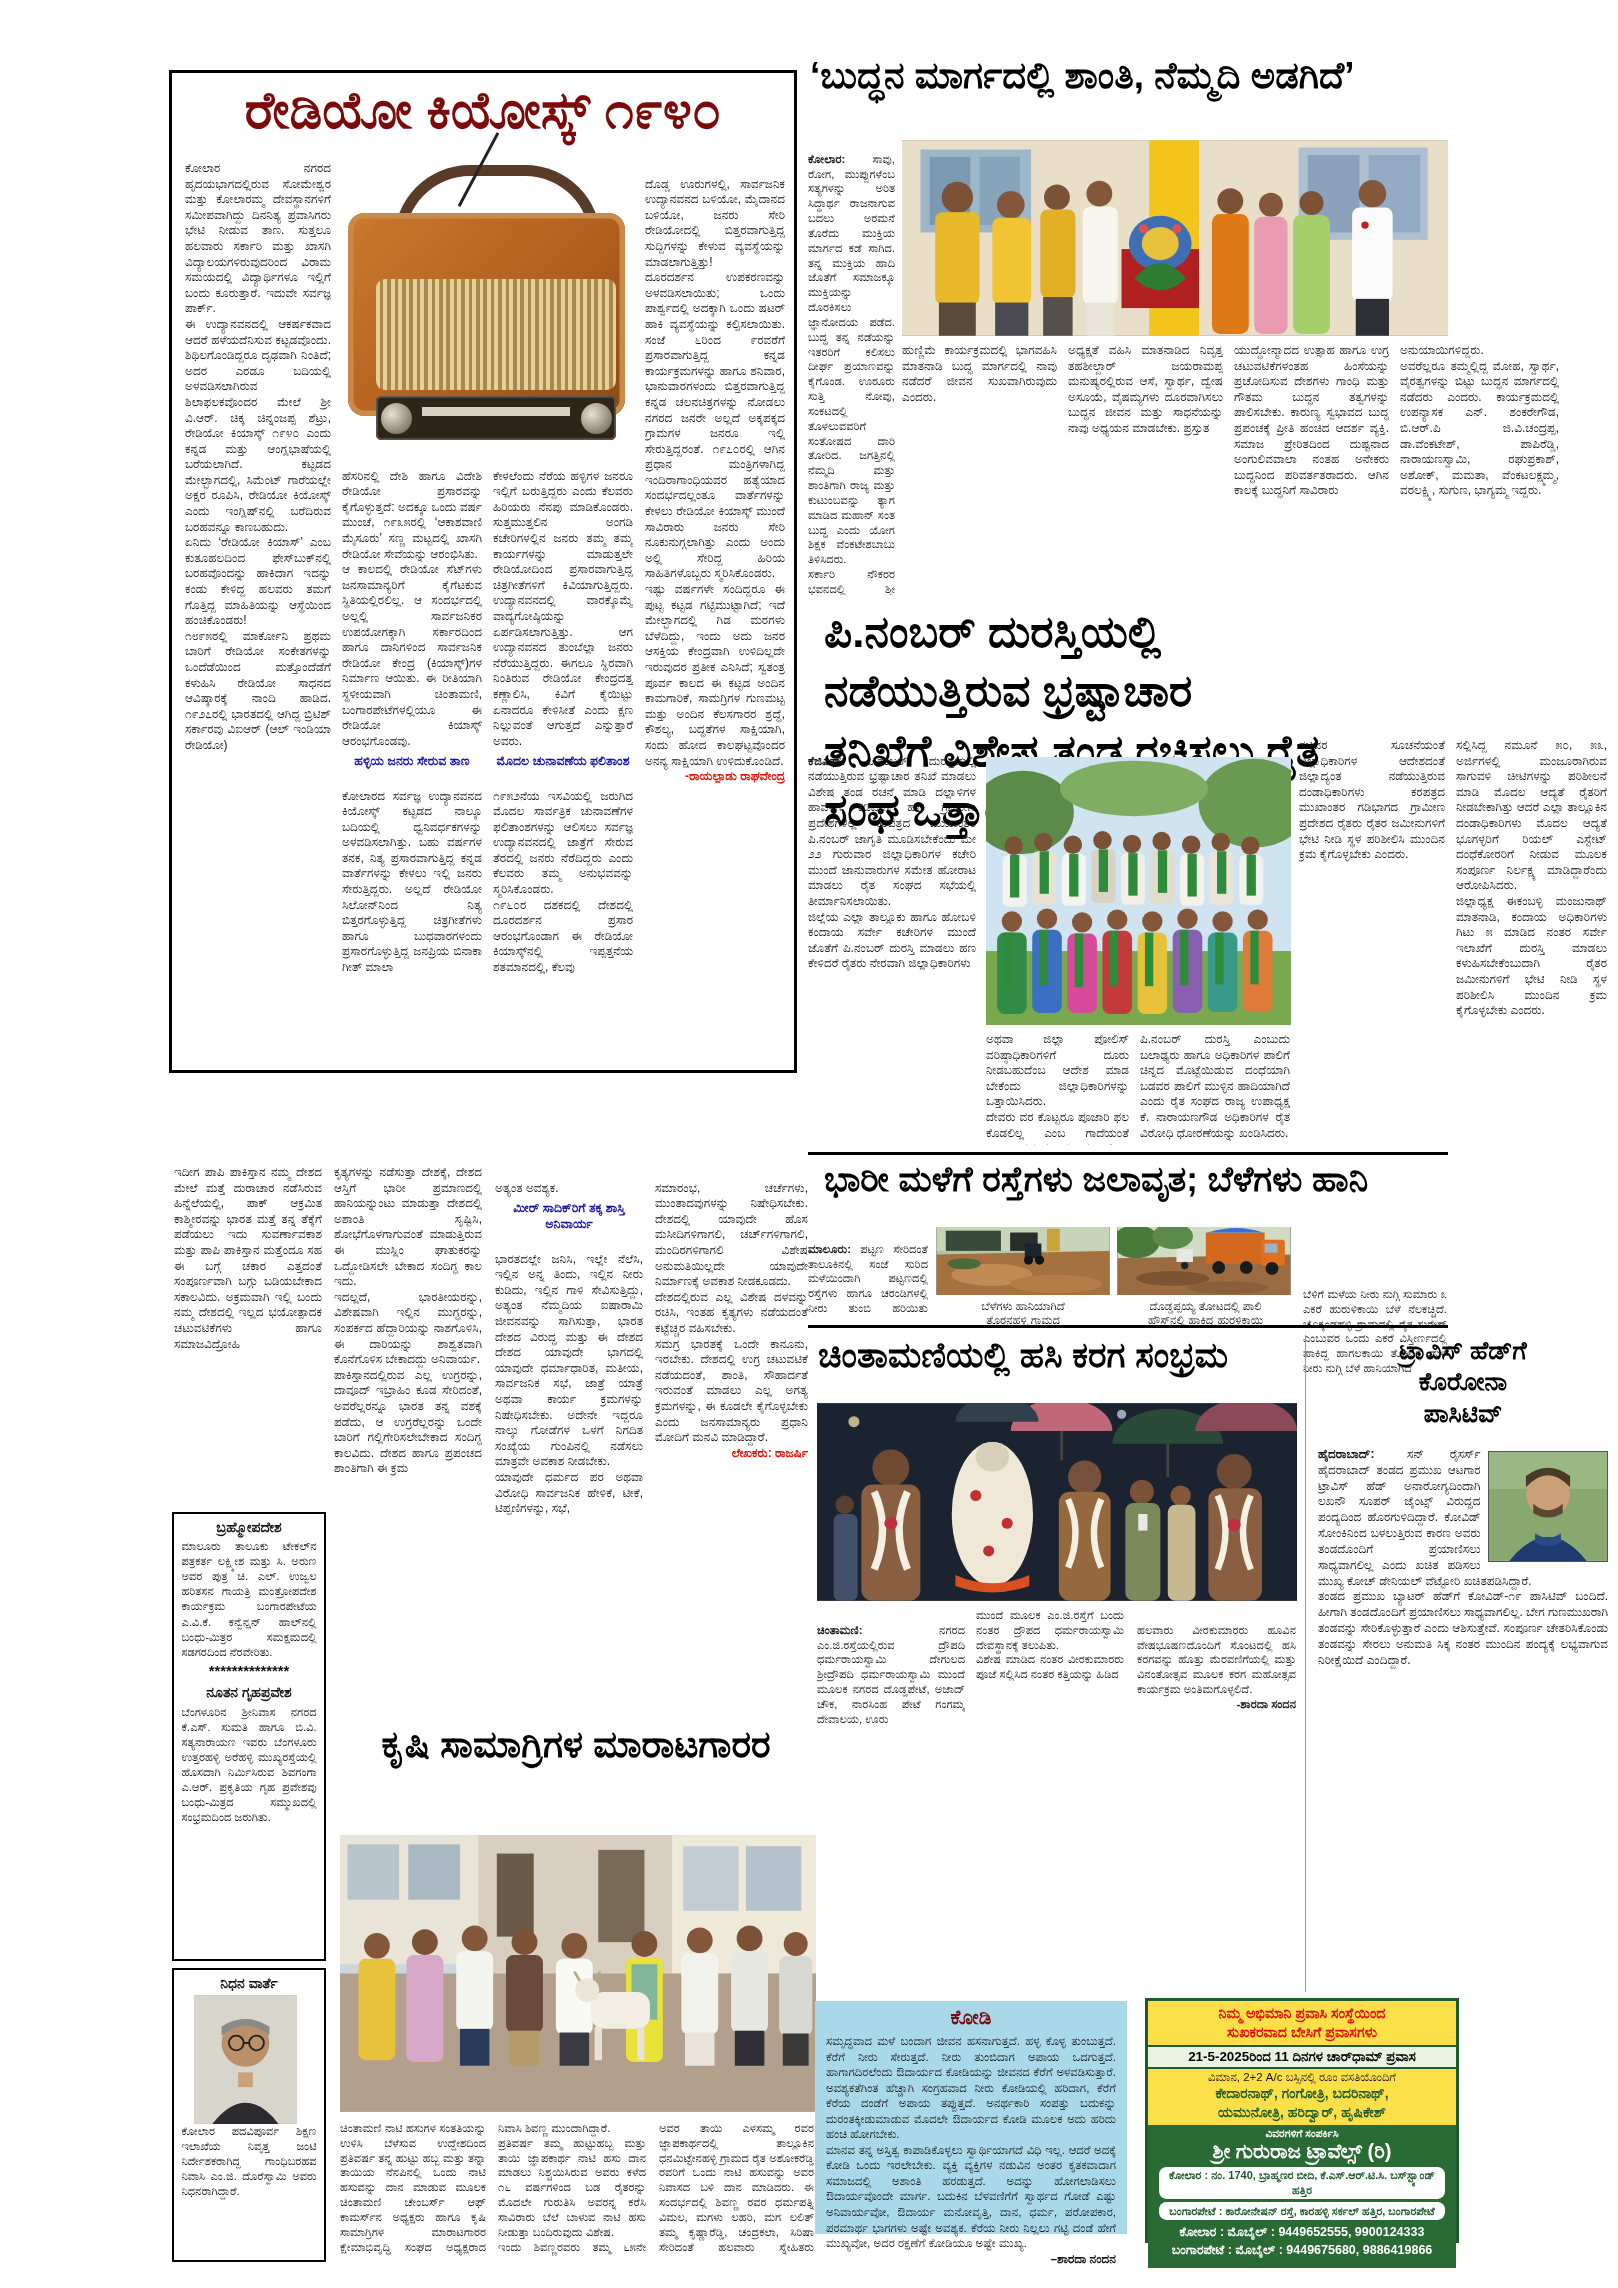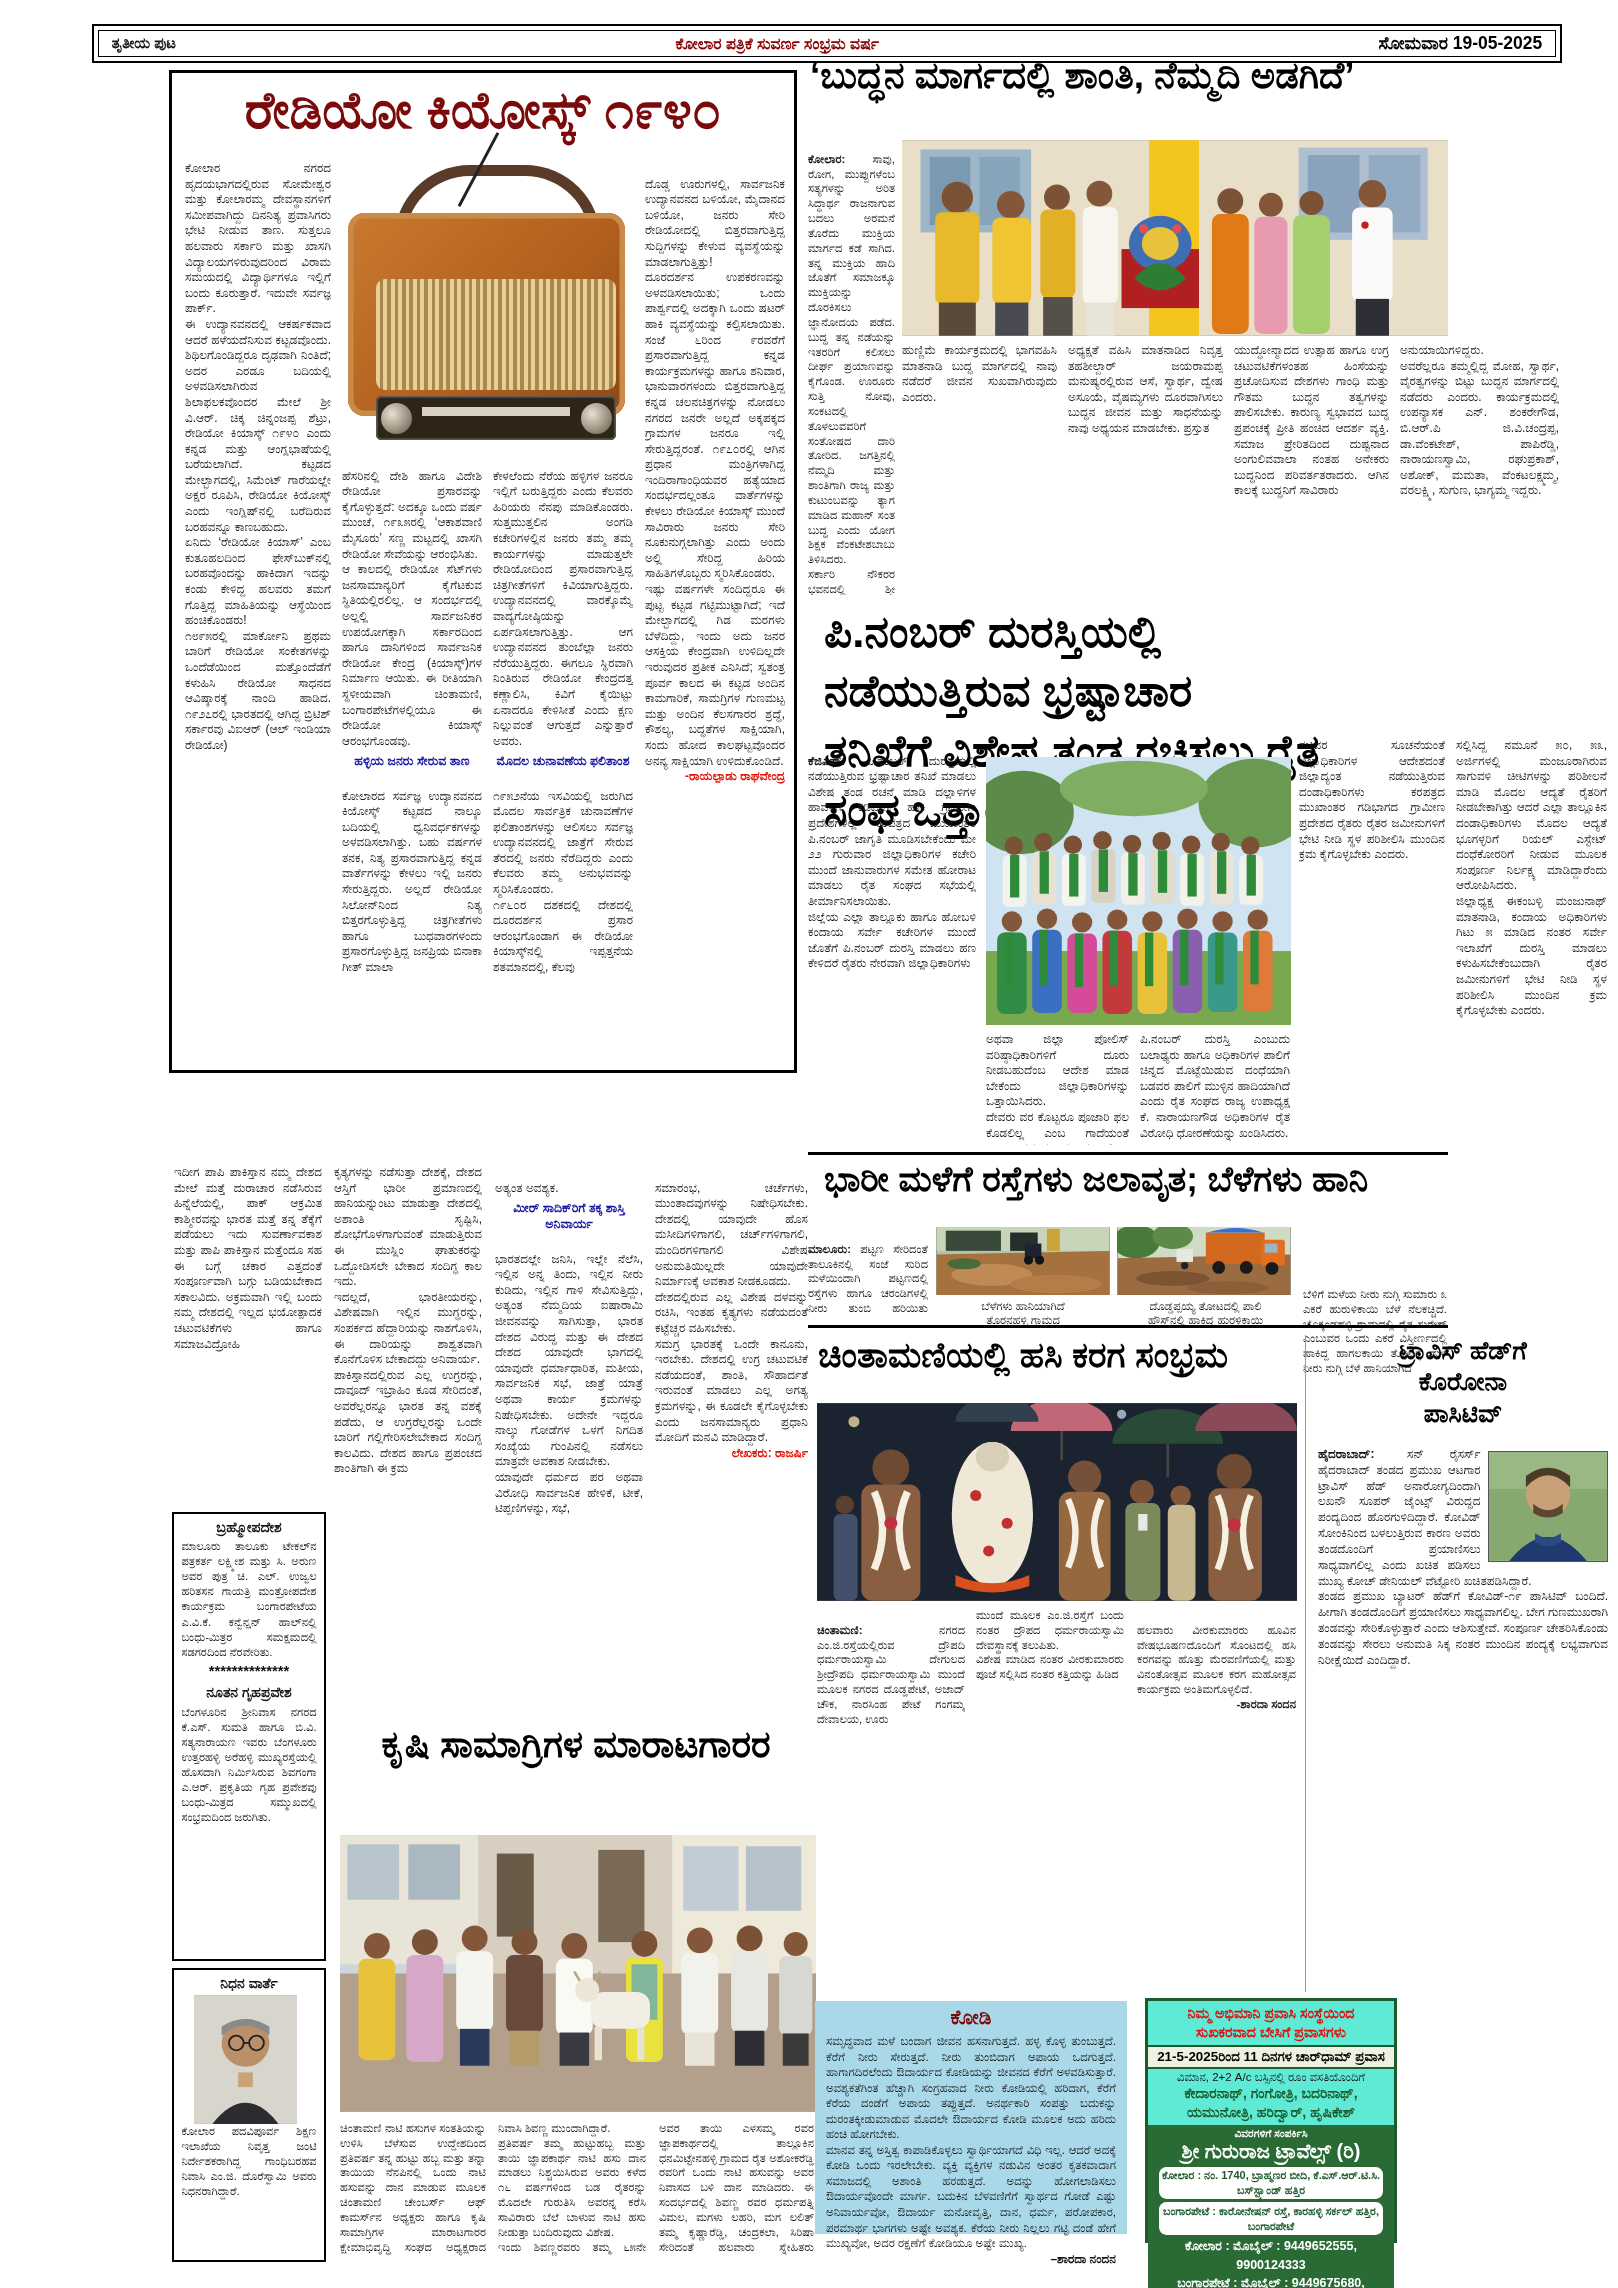--- a/index.html
+++ b/index.html
@@ -39,47 +39,40 @@
      background:repeating-linear-gradient(90deg,#e8cf96 0 3.7px,#a98850 3.7px 7.4px);}
   .r-dial{position:absolute;left:28px;top:183px;width:240px;height:44px;border-radius:5.5px;background:#2e2418;
      box-shadow:inset 0 0 0 1.8px #555;}
   .r-dialband{position:absolute;left:46px;top:11px;width:148px;height:9.2px;background:#d8d2c2;}
   .r-knob1{position:absolute;left:33px;top:190px;width:31px;height:31px;border-radius:50%;
      background:radial-gradient(circle at 35% 35%,#e8e0d0,#8a8070 70%,#4a4438);}
   .r-knob2{position:absolute;left:233px;top:190px;width:31px;height:31px;border-radius:50%;
      background:radial-gradient(circle at 35% 35%,#e8e0d0,#8a8070 70%,#4a4438);}
   .r-ant{position:absolute;left:138px;top:-37px;width:2.8px;height:83px;background:#222;transform:rotate(28deg);}
   
-  #ad{position:absolute;left:1145px;top:1998px;width:252px;height:245px;border:3.7px solid #1d5b2c;background:#5eead4;box-sizing:border-box;}
+  #ad{position:absolute;left:1145px;top:1998px;width:314px;height:245px;border:3.7px solid #1d5b2c;background:#fde047;box-sizing:border-box;}
   .ad-top{padding:2.8px 3.7px;text-align:center;color:#e01010;font-weight:bold;font-size:14.3px;line-height:1.35;border-bottom:2.8px solid #1d5b2c;}
   .ad-strip{text-align:center;font-weight:bold;font-size:13.4px;background:#edf2e0;color:#000;padding:1.8px 0;border-bottom:2.8px solid #1d5b2c;}
   .ad-mid{text-align:center;font-size:11.5px;padding:1.8px 0 0.9px;}
   .ad-places{text-align:center;color:#1d5b2c;font-weight:bold;font-size:14px;line-height:1.35;padding-bottom:2.8px;}
   .ad-green{background:#2a6b35;color:#fff;text-align:center;padding:1.8px 5.5px 4.6px;}
   .ad-contact{font-size:10.6px;font-weight:bold;}
   .ad-company{font-size:20px;font-weight:bold;}
   .ad-addr{background:#fff;color:#1d5b2c;border-radius:7.4px;margin:3.7px 5.5px 0;font-size:11px;font-weight:bold;text-align:center;padding:1.8px 2.8px;line-height:1.3;}
   .ad-phones{color:#fff;font-weight:bold;font-size:12.5px;text-align:center;padding:2.8px 0 3.7px;background:#2a6b35;line-height:1.45;}
   
   #kodi{position:absolute;left:815px;top:2001px;width:312px;height:233px;background:#a9d9e9;padding:3.7px 11px;box-sizing:border-box;}
   #kodi .ktitle{text-align:center;font-weight:bold;font-size:20px;color:#7d0a0a;margin:1.8px 0 3.7px;}
   #kodi .ktext{font-size:11.6px;text-align:justify;line-height:1.34;white-space:pre-line;}
 </style>
 </head>
 <body>
 
 <div id="page">
 
-  <div id="masthead">
-    <div class="inner">
-      <span class="mast-left">ತೃತೀಯ ಪುಟ</span>
-      <span class="mast-center">ಕೋಲಾರ ಪತ್ರಿಕೆ ಸುವರ್ಣ ಸಂಭ್ರಮ ವರ್ಷ</span>
-      <span class="mast-right">ಸೋಮವಾರ  19-05-2025</span>
-    </div>
-  </div>
 
   <div id="radio-box">
     <div id="radio-headline">ರೇಡಿಯೋ ಕಿಯೋಸ್ಕ್ ೧೯೪೦</div>
 
     <div id="radio-pic">
       <div class="r-handle"></div>
       <div class="r-ant"></div>
       <div class="r-body">
         <div class="r-grille"></div>
         <div class="r-dial">

